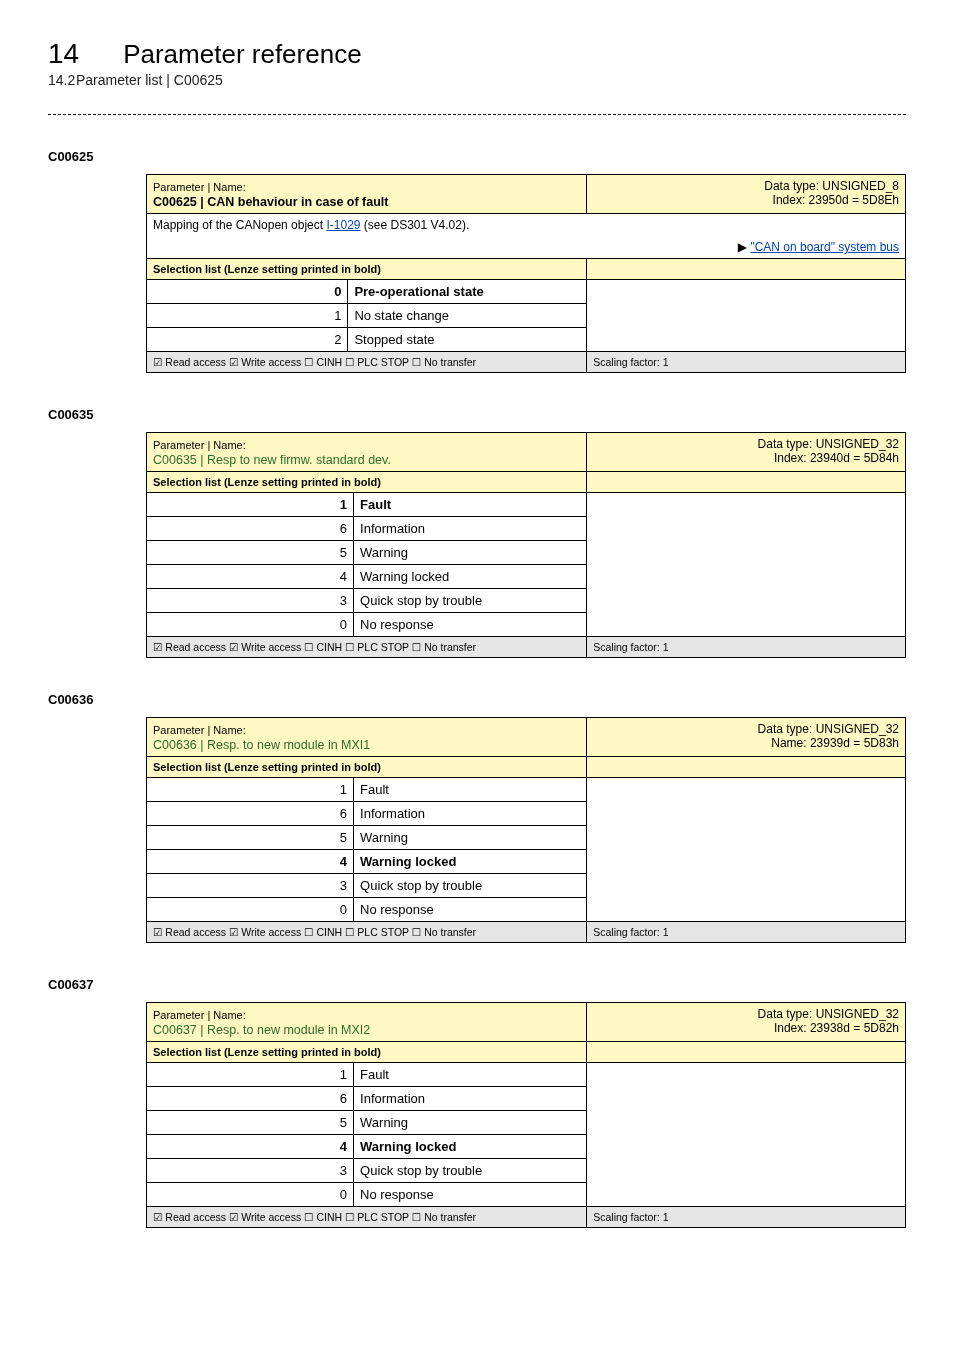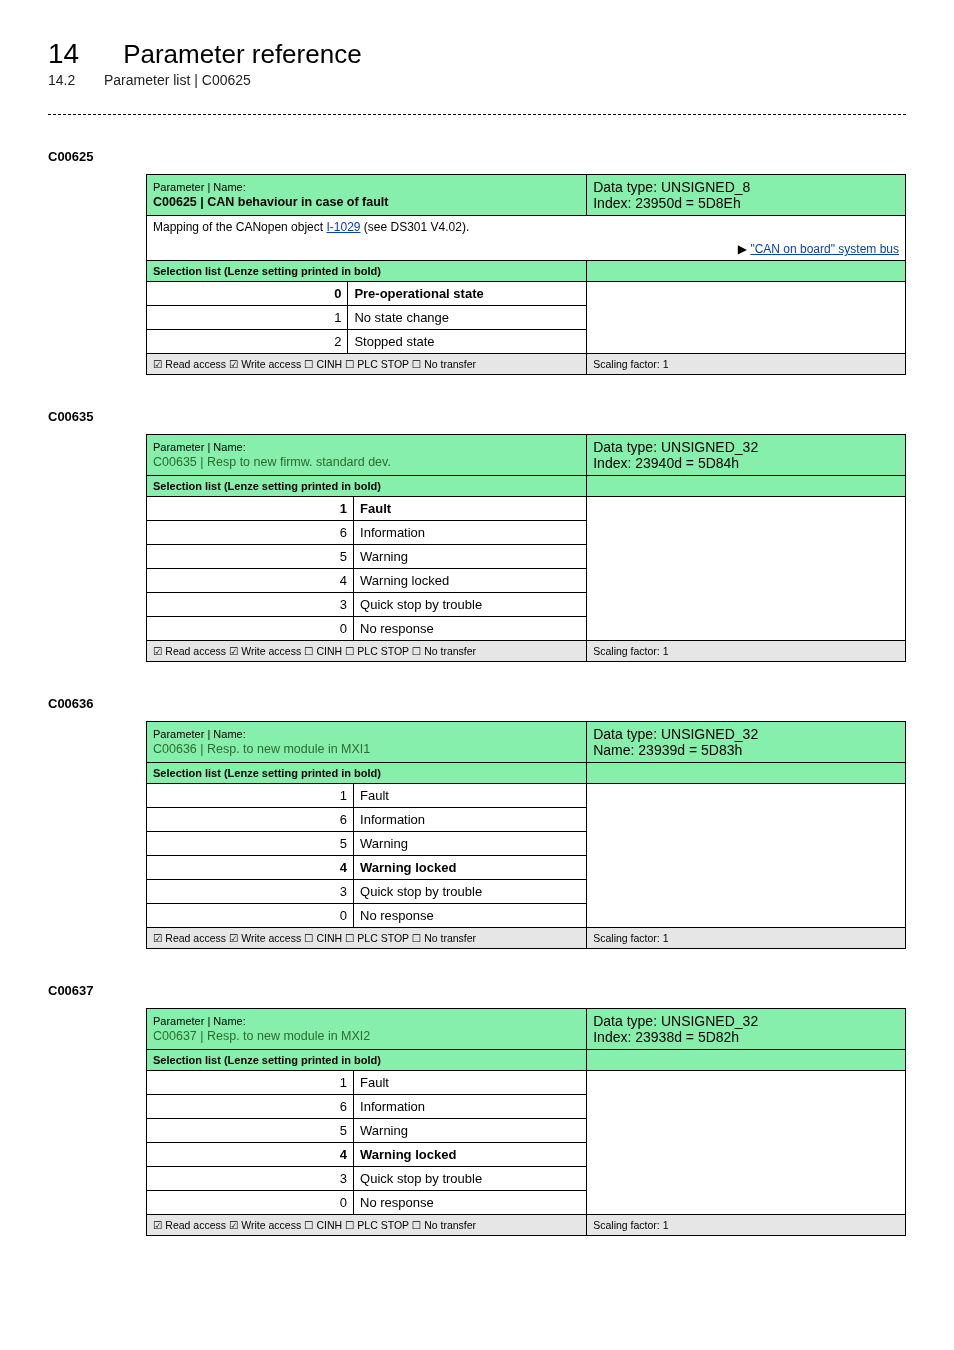--- a/index.html
+++ b/index.html
@@ -8,37 +8,37 @@
     font-family: "Segoe UI", Arial, sans-serif;
     font-size: 13px;
     color: #000;
     background: #fff;
     width: 954px;
   }
   .page { padding: 38px 48px 20px 48px; }
   .header-row { display: flex; align-items: baseline; gap: 44px; }
   .chap-num { font-size: 28px; font-weight: 400; }
   .chap-title { font-size: 26px; font-weight: 400; }
-  .sub-row { display: flex; align-items: flex-start; gap: 28px; margin-top: 2px; margin-bottom: 26px; }
+  .sub-row { display: flex; align-items: flex-start; margin-top: 2px; margin-bottom: 26px; }
   .sub-num { font-size: 14px; color: #222; width: 28px; }
   .sub-title { font-size: 14px; color: #222; }
   .dash-rule {
     border: 0;
     border-top: 1px dashed #000;
     margin: 0 0 34px 0;
   }
   .cid { font-weight: bold; font-size: 13px; margin: 0 0 10px 0; }
 
   .tbl { width: 100%; max-width: 760px; margin-left: 98px; border-collapse: collapse; margin-bottom: 34px; }
   .tbl td, .tbl th { border: 1px solid #000; padding: 4px 6px; vertical-align: top; }
-  .tbl .hdr { background: #86efac; } 
+  .tbl .hdr { background: #fef9c3; } 
   .param-left { font-size: 11px; }
   .param-name { font-weight: bold; font-size: 12.5px; color: #000; }
   .param-name-green { font-weight: normal; font-size: 12.5px; color: #2e6b2e; }
-  .dtype { font-size: 14px; }
+  .dtype { font-size: 12px; text-align: right; }
   .sel-hdr { font-weight: bold; font-size: 11px; margin-top: 42px; }
   .numcell { text-align: right; width: 120px; }
   .bold { font-weight: bold; }
   .link { color: #0645ad; text-decoration: underline; }
   .syslink { text-align: right; }
   .footer-row td { font-size: 10.5px; background: #e6e6e6; }
   .foot-left { }
   .foot-right { text-align: left; padding-left: 10px; }
   .mapping-row td { font-size: 12px; }
   .tri { font-family: Arial; }

